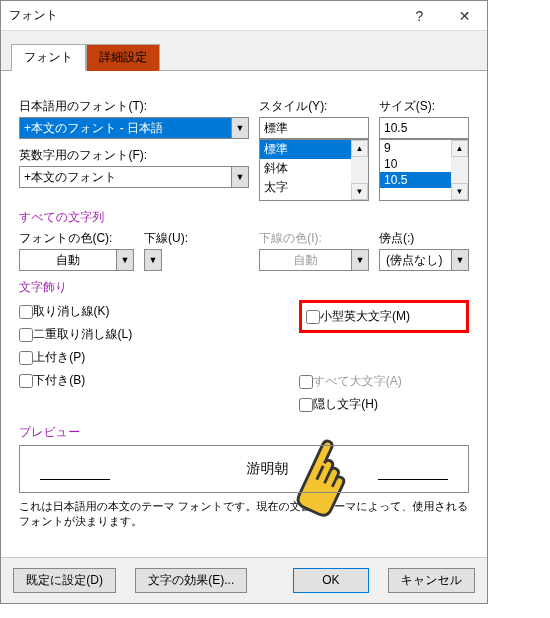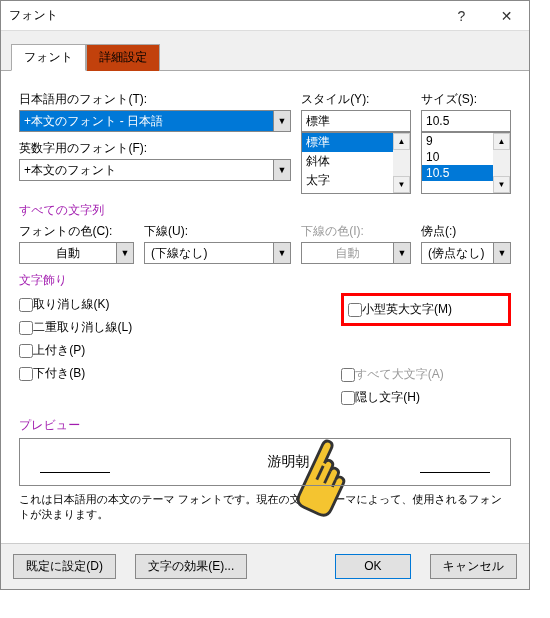--- a/index.html
+++ b/index.html
@@ -1,24 +1,24 @@
 <!DOCTYPE html>
 <html><head>
 <meta charset="utf-8">
 <style>
   * { box-sizing: border-box; font-family: "Meiryo UI", "Yu Gothic UI", sans-serif; }
   body { margin: 0; background: #fff; width: 550px; }
-  .dialog { width: 530px; border: 1px solid #888; background: #f0f0f0; }
+  .dialog { width: 488px; border: 1px solid #888; background: #f0f0f0; }
   .titlebar { display: flex; align-items: center; height: 30px; background: #fff; border-bottom: 1px solid #ddd; }
   .titlebar .title { flex: 1; padding-left: 8px; font-size: 12px; color: #000; }
   .titlebar .btn { width: 45px; height: 30px; display: flex; align-items: center; justify-content: center; font-size: 14px; color: #333; }
   .tabs { display: flex; padding: 12px 10px 0 10px; background: #f0f0f0; border-bottom: 1px solid #aaa; }
   .tab { padding: 4px 12px; font-size: 12px; border: 1px solid #aaa; border-bottom: none; background: #c2410c; margin-right: 0; position: relative; top: 1px; }
   .tab.active { background: #fff; border-bottom: 1px solid #fff; }
-  .content { padding: 20px 18px; background: #fff; }
+  .content { padding: 27px 18px; background: #fff; }
   .row { display: flex; gap: 10px; }
   .col { display: flex; flex-direction: column; }
   .label { font-size: 12px; color: #000; margin-bottom: 2px; }
   .label.disabled { color: #999; }
   .combo { display: flex; height: 22px; }
   .combo input { flex: 1; border: 1px solid #888; border-right: none; font-size: 12px; padding: 2px 4px; }
   .combo .arrow, .aw { width: 18px; border: 1px solid #888; display: flex; align-items: center; justify-content: center; background: #e0e0e0; font-size: 9px; }
   .highlight { background: #0078d7; color: #fff; }
   .listbox { border: 1px solid #888; font-size: 12px; height: 62px; display: flex; }
   .listitems { flex:1; overflow:hidden; }
@@ -117,21 +117,20 @@
       <div class="col" style="width:115px">
         <div class="label">フォントの色(C):</div>
         <div class="small-combo">
           <div class="val">自動</div>
           <div class="aw">▼</div>
         </div>
       </div>
       <div class="col" style="flex:1">
         <div class="label">下線(U):</div>
         <div class="small-combo">
-          <div class="val" style="text-align:left">(下線なし)</div>
           <div class="aw">▼</div>
         </div>
       </div>
       <div class="col" style="width:110px">
         <div class="label disabled">下線の色(I):</div>
         <div class="small-combo">
           <div class="val disabled">自動</div>
           <div class="aw">▼</div>
         </div>
       </div>

